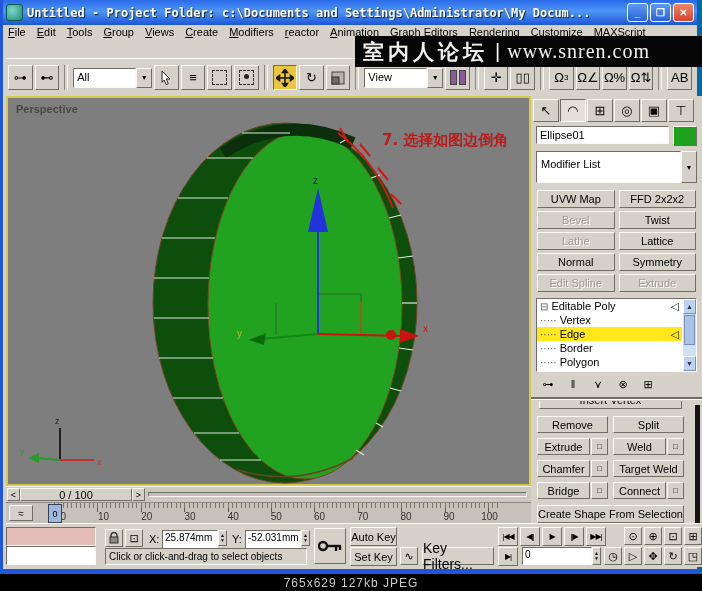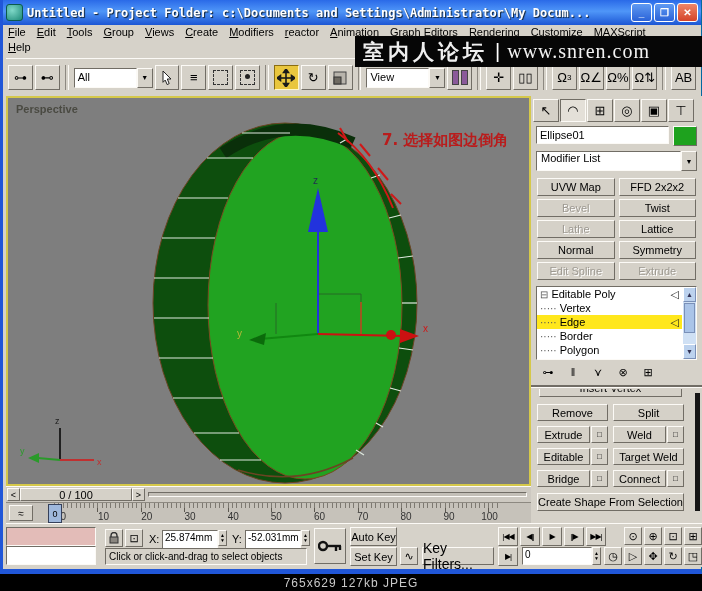--- a/index.html
+++ b/index.html
@@ -1,19 +1,19 @@
 <!DOCTYPE html>
 <html><head>
 <meta charset="utf-8">
 <style>
   html,body{margin:0;padding:0;}
   .screen{position:relative;width:702px;height:591px;background:#000;overflow:hidden;
           font-family:"Liberation Sans",sans-serif;font-size:11px;color:#000;}
   .max-window{position:absolute;left:0;top:0;width:702px;height:574px;background:#d6d2c9;
-          border-left:3px solid #2056d8;border-right:1px solid #0369a1;border-bottom:5px solid #2056d8;box-sizing:border-box;}
+          border-left:3px solid #2056d8;border-right:5px solid #0369a1;border-bottom:5px solid #2056d8;box-sizing:border-box;}
   
   .titlebar{position:absolute;left:0;top:0;right:0;height:25px;display:flex;align-items:center;padding:0 3px;
           background:linear-gradient(180deg,#2a6ae8 0%,#4f96f8 45%,#1c56d4 100%);}
   .app-icon{width:15px;height:15px;border-radius:3px;background:radial-gradient(circle at 35% 35%,#7fd8c8,#1d8a78);margin-right:4px;border:1px solid #0c5a4c;}
   .title-text{flex:1;color:#fff;font:bold 12px "DejaVu Sans Mono",monospace;white-space:nowrap;overflow:hidden;text-shadow:1px 1px 1px #123;}
   .win-btn{width:19px;height:17px;margin-left:2px;border-radius:3px;display:flex;align-items:center;justify-content:center;
           color:#fff;font:bold 10px "Liberation Sans",sans-serif;border:1px solid #fff;
           background:linear-gradient(180deg,#5f9af2,#2a62d8);}
   .win-btn.close{background:linear-gradient(180deg,#f08a6a,#d campo? );}
   .win-btn.close{background:linear-gradient(180deg,#ef8668,#d4442a);}
@@ -51,21 +51,21 @@
   .vp-annotation{position:absolute;left:379px;top:131px;z-index:10;color:#b91c1c;font:bold 15px "DejaVu Sans",sans-serif;white-space:nowrap;}
   
   .cpanel{position:absolute;left:528px;top:96px;width:171px;height:429px;background:#d6d2c9;box-sizing:border-box;padding-top:1px;}
   .cp-tabs{display:flex;height:26px;padding-left:2px;gap:1px;align-items:center;}
   .cp-tab{width:26px;height:23px;font-size:13px;}
   .cp-tab.selected{border-color:#716d65 #fcfaf6 #fcfaf6 #716d65;background:#e4e0d8;}
   .name-row{display:flex;margin:3px 5px 0 5px;gap:4px;}
   .obj-name{flex:1;height:18px;padding:2px 3px;font-size:11px;}
   .color-swatch{width:22px;height:18px;background:#1ea21e;border:1px solid;border-color:#fcfaf6 #716d65 #716d65 #fcfaf6;}
   .modlist-row{display:flex;margin:5px 5px 0 5px;}
-  .modlist-field{flex:1;height:18px;padding:0 4px;font-size:11px;background:#fff;border:1px solid;border-color:#716d65 #fcfaf6 #fcfaf6 #716d65;}
+  .modlist-field{flex:1;height:18px;padding:6px 4px;font-size:11px;background:#fff;border:1px solid;border-color:#716d65 #fcfaf6 #fcfaf6 #716d65;}
   .mod-grid{display:grid;grid-template-columns:1fr 1fr;gap:3px 4px;margin:7px 6px 0 6px;}
   .mod-btn{height:18px;font-size:11px;}
   .stack-box{position:relative;margin:6px 5px 0 5px;height:72px;background:#fff;border:1px solid;border-color:#716d65 #fcfaf6 #fcfaf6 #716d65;overflow:hidden;padding-right:14px;}
   .stack-row{height:14px;display:flex;align-items:center;padding-left:3px;font-size:11px;white-space:nowrap;}
   .stack-row.selected{background:#ffe71c;}
   .stack-exp{margin-right:3px;color:#555;font-size:10px;}
   .stack-funnel{margin-left:auto;margin-right:3px;font-size:11px;color:#222;}
   .stack-scroll{position:absolute;right:0;top:0;bottom:0;width:13px;background:#cfe0f4;display:flex;flex-direction:column;}
   .scroll-btn{height:13px;background:#bcd2ee;font-size:7px;color:#335;border:1px solid;border-color:#fff #7a90b8 #7a90b8 #fff;display:flex;align-items:center;justify-content:center;}
   .scroll-thumb{flex:0 0 28px;margin:1px;background:#aac4e8;border:1px solid #7a90b8;}
@@ -123,23 +123,20 @@
       <div class="title-text">Untitled    - Project Folder: c:\Documents and Settings\Administrator\My Docum...</div>
       <div class="win-btn">_</div>
       <div class="win-btn">❐</div>
       <div class="win-btn close">✕</div>
     </div>
 
     <div class="menubar">
       <div class="menu-row">
         
       <span class="menu-item">File</span><span class="menu-item">Edit</span><span class="menu-item">Tools</span><span class="menu-item">Group</span><span class="menu-item">Views</span><span class="menu-item">Create</span><span class="menu-item">Modifiers</span><span class="menu-item">reactor</span><span class="menu-item">Animation</span><span class="menu-item">Graph Editors</span><span class="menu-item">Rendering</span><span class="menu-item">Customize</span><span class="menu-item">MAXScript</span></div>
-      <div class="menu-row">
-        
-      <span class="menu-item">Help</span></div>
     </div>
 
     <div class="watermark">
       <span class="wm-cn">室内人论坛</span>
       <span class="wm-sep">|</span>
       <span class="wm-site">www.snren.com</span>
     </div>
 
     <div class="toolbar">
       <div class="btn tb-btn">⊶</div>
@@ -370,21 +367,21 @@
           </div>
             <div class="ee-cell">
             <div class="btn ee-label">Extrude</div>
             <div class="btn settings">□</div>
           </div>
             <div class="ee-cell">
             <div class="btn ee-label">Weld</div>
             <div class="btn settings">□</div>
           </div>
             <div class="ee-cell">
-            <div class="btn ee-label">Editable</div>
+            <div class="btn ee-label">Chamfer</div>
             <div class="btn settings">□</div>
           </div>
             <div class="ee-cell">
             <div class="btn ee-label">Target Weld</div>
 
           </div>
             <div class="ee-cell">
             <div class="btn ee-label">Bridge</div>
             <div class="btn settings">□</div>
           </div>

